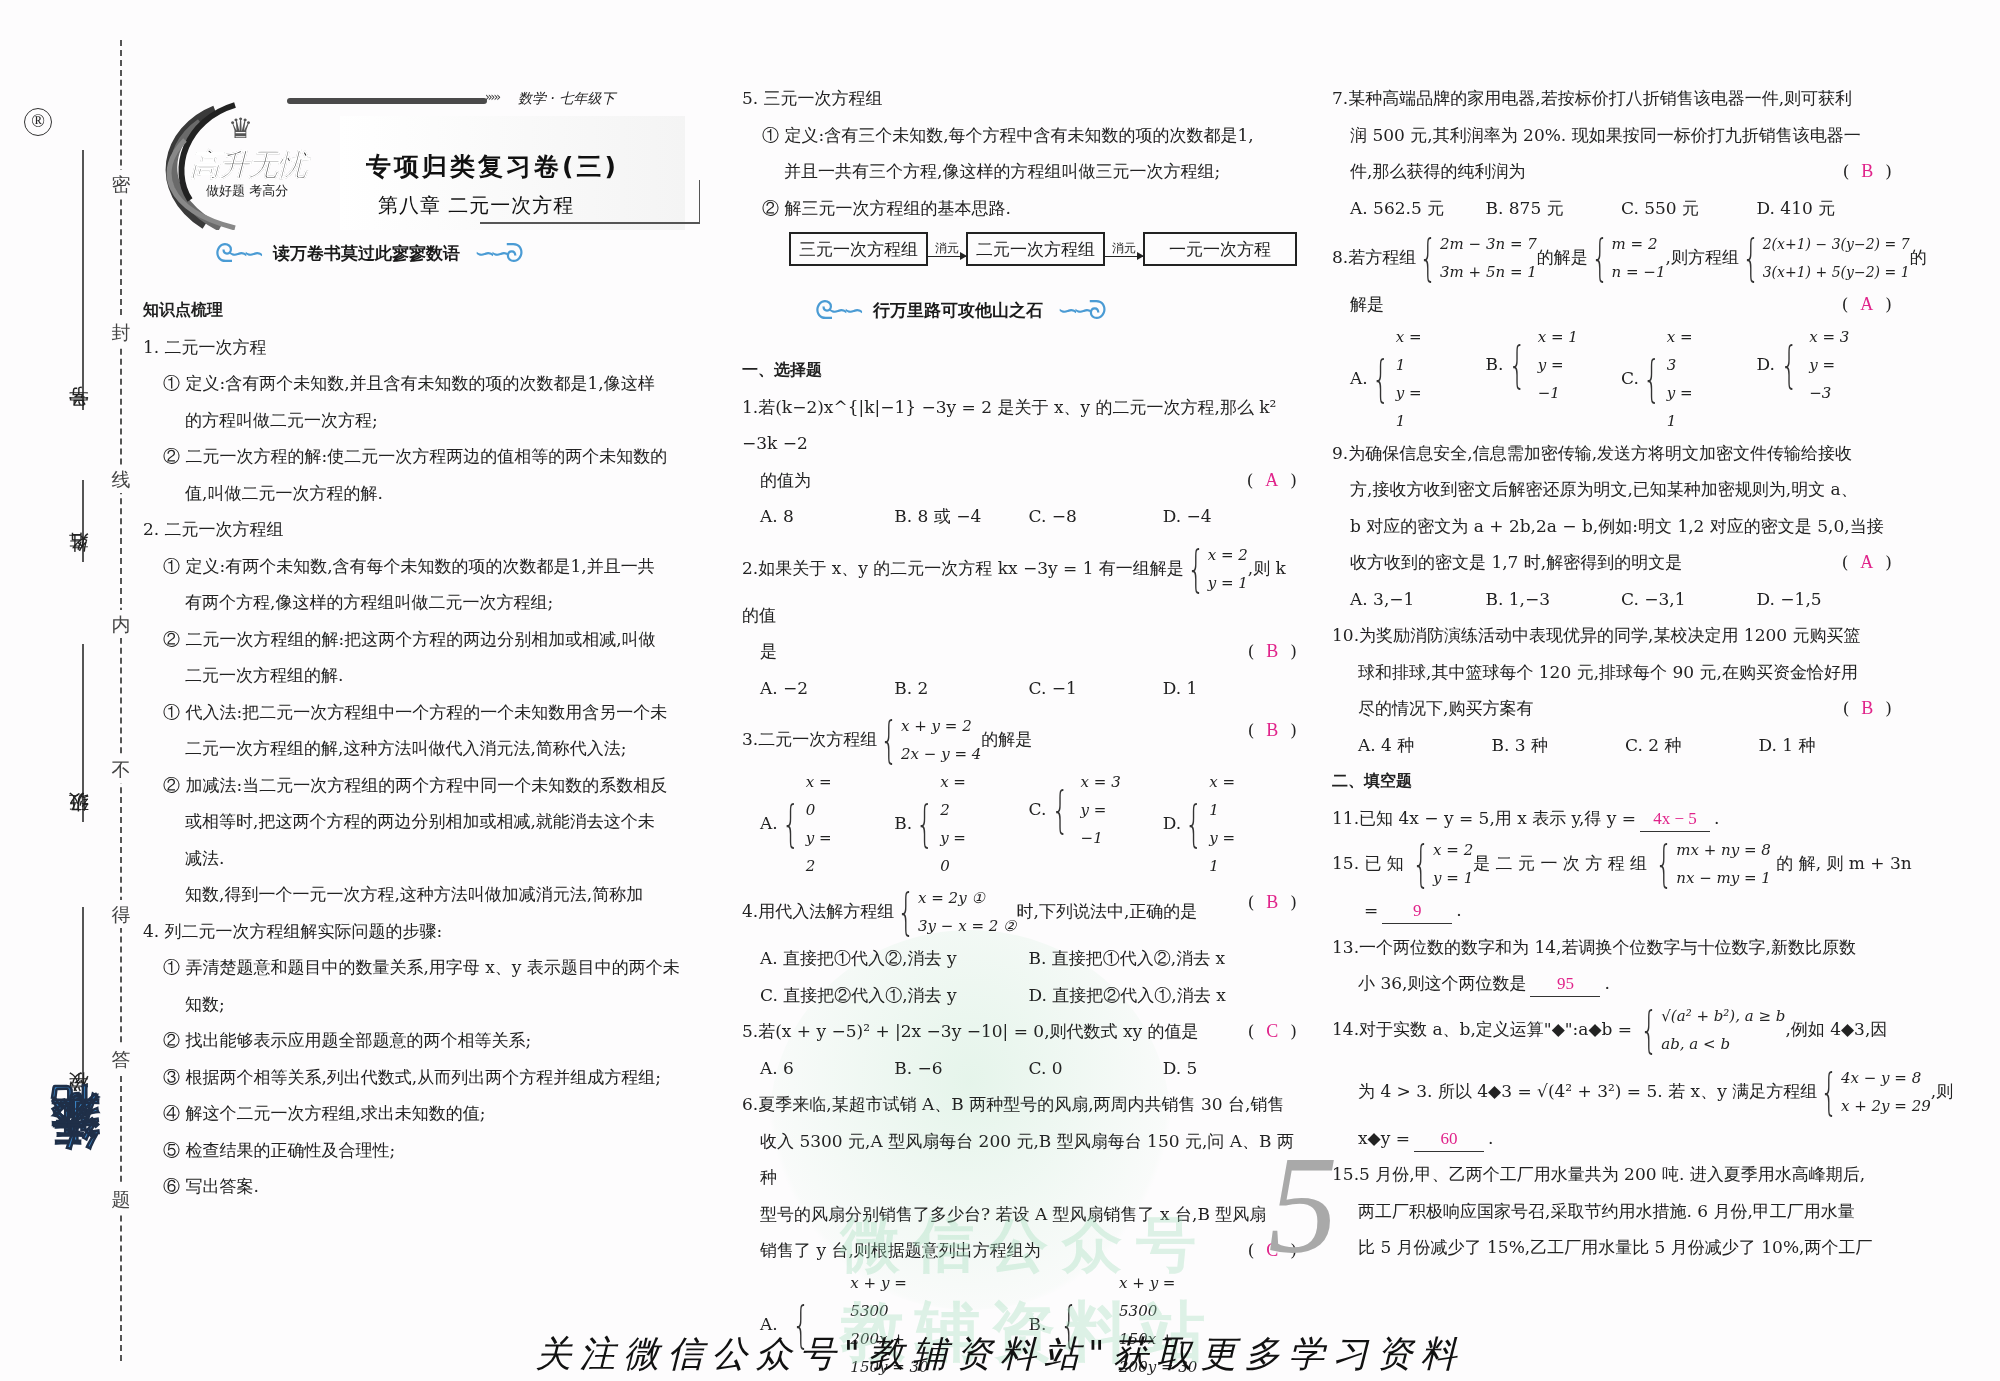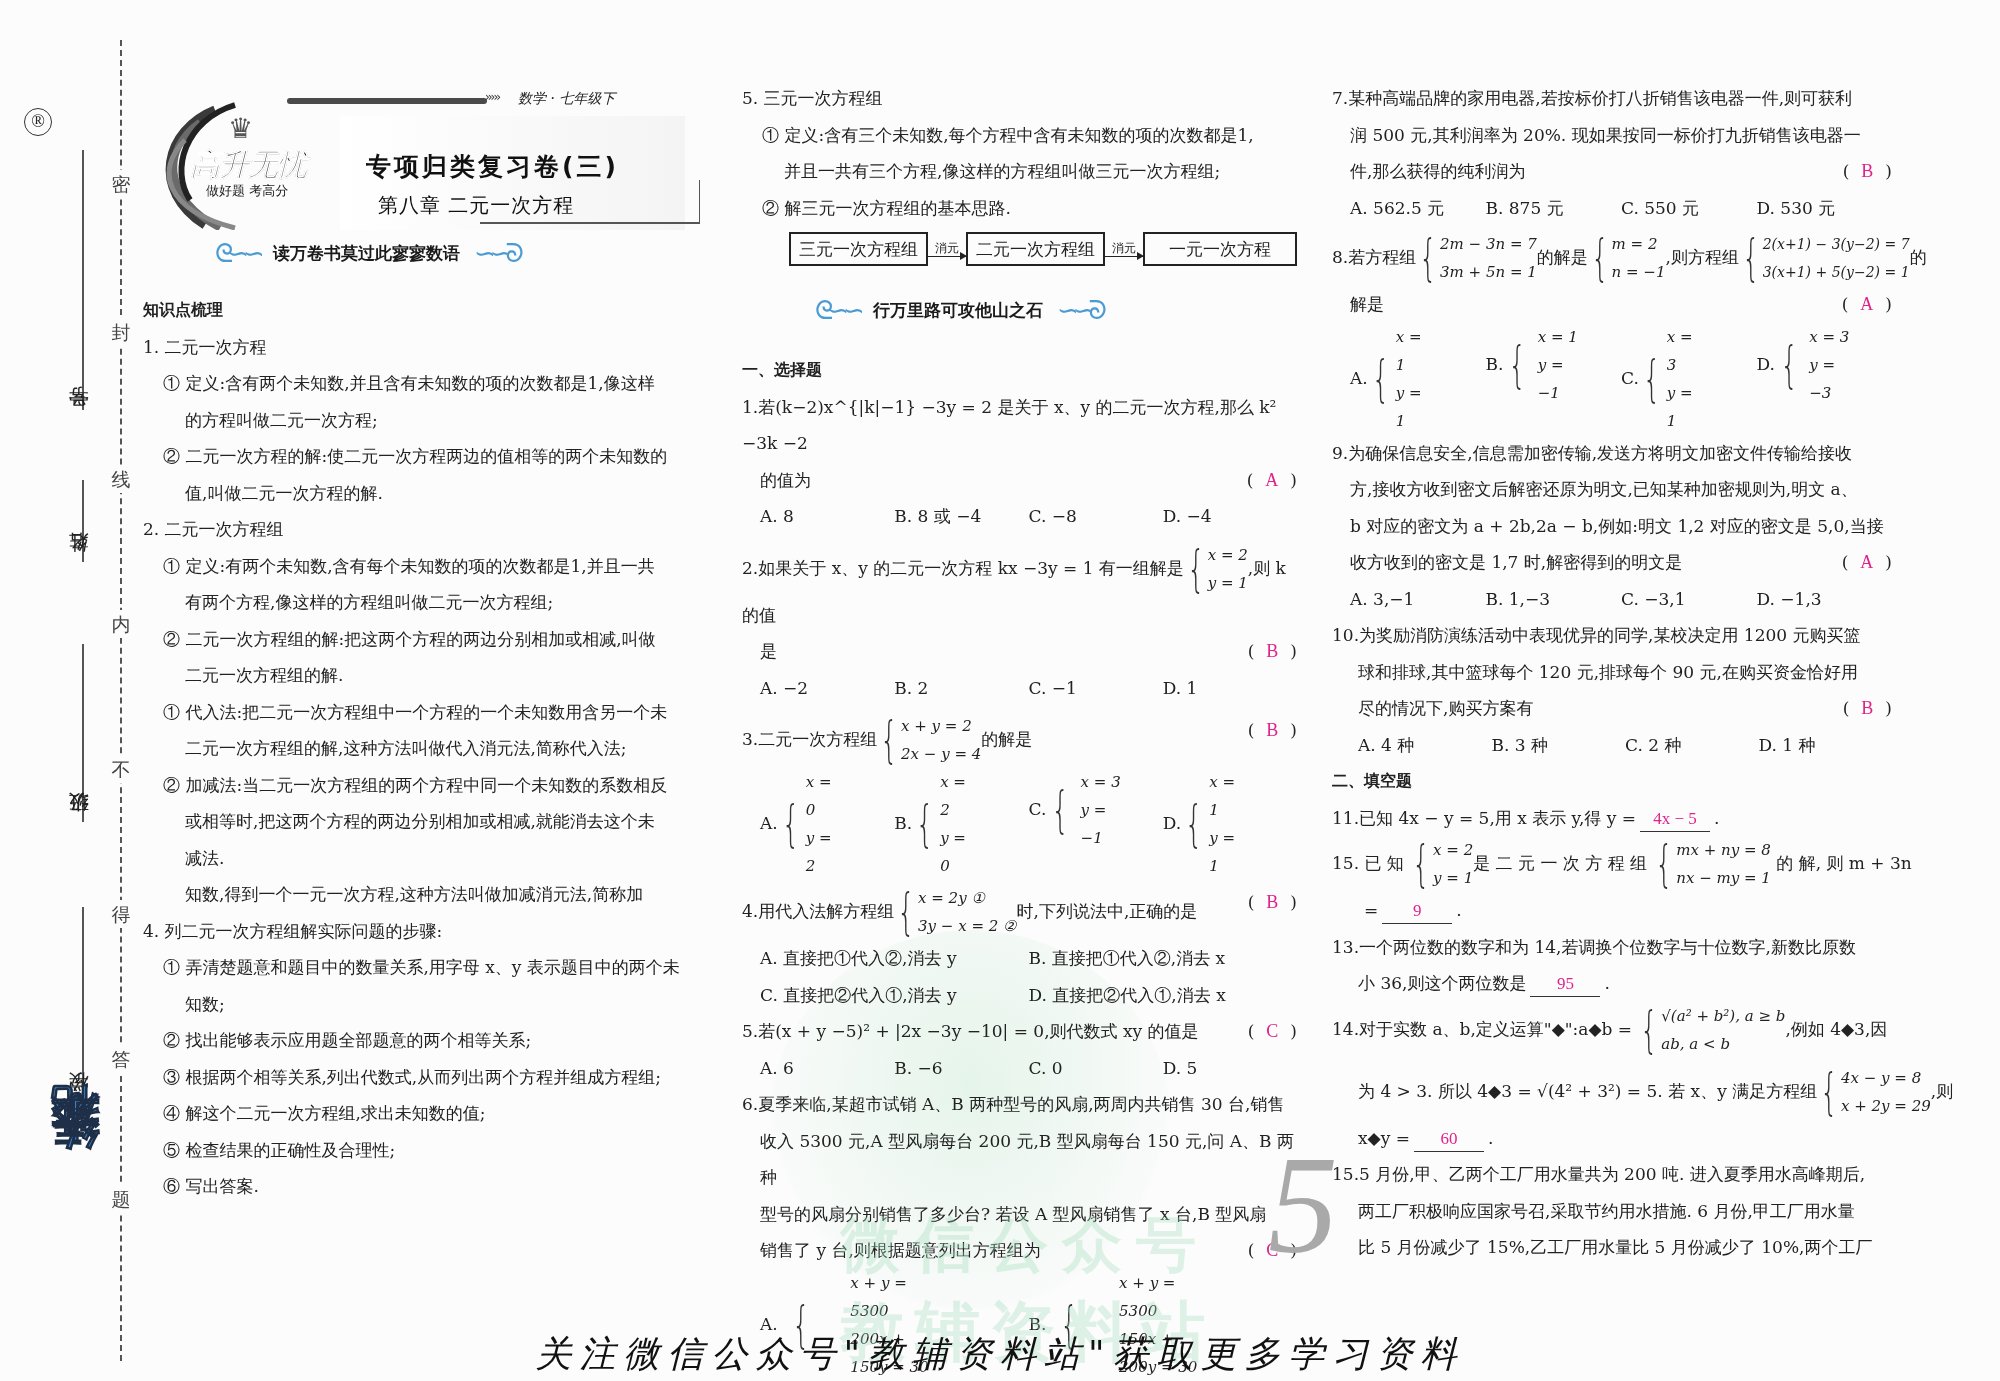--- a/index.html
+++ b/index.html
@@ -320,21 +320,21 @@
 <div class="col" style="left:1332px;top:80px;width:560px">
 
   <div class="q">
     <div><span>7.</span><span>某种高端品牌的家用电器,若按标价打八折销售该电器一件,则可获利</span></div>
     <div style="padding-left:18px">润 500 元,其利润率为 20%. 现如果按同一标价打九折销售该电器一</div>
     <div style="padding-left:18px"><span>件,那么获得的纯利润为</span><span class="ans-paren">(<span class="ans">B</span>)</span></div>
     <div class="opts" style="padding-left:18px">
         <span>A. 562.5 元</span>
         <span>B. 875 元</span>
         <span>C. 550 元</span>
-        <span>D. 530 元</span>
+        <span>D. 410 元</span>
       </div>
   </div>
 
   <div class="q" style="margin-top:4px">
     <div style="white-space:nowrap"><span>8.</span><span>若方程组</span><span class="sys">
           <span class="brace">{</span>
           <span class="rows">
             <span>2m − 3n = 7</span>
             <span>3m + 5n = 1</span>
           </span>
@@ -386,21 +386,21 @@
 
   <div class="q">
     <div><span>9.</span><span>为确保信息安全,信息需加密传输,发送方将明文加密文件传输给接收</span></div>
     <div style="padding-left:18px">方,接收方收到密文后解密还原为明文,已知某种加密规则为,明文 a、</div>
     <div style="padding-left:18px">b 对应的密文为 a + 2b,2a − b,例如:明文 1,2 对应的密文是 5,0,当接</div>
     <div style="padding-left:18px"><span>收方收到的密文是 1,7 时,解密得到的明文是</span><span class="ans-paren">(<span class="ans">A</span>)</span></div>
     <div class="opts" style="padding-left:18px">
         <span>A. 3,−1</span>
         <span>B. 1,−3</span>
         <span>C. −3,1</span>
-        <span>D. −1,3</span>
+        <span>D. −1,5</span>
       </div>
   </div>
 
   <div class="q">
     <div><span>10.</span><span>为奖励消防演练活动中表现优异的同学,某校决定用 1200 元购买篮</span></div>
     <div style="padding-left:26px">球和排球,其中篮球每个 120 元,排球每个 90 元,在购买资金恰好用</div>
     <div style="padding-left:26px"><span>尽的情况下,购买方案有</span><span class="ans-paren">(<span class="ans">B</span>)</span></div>
     <div class="opts" style="padding-left:26px">
         <span>A. 4 种</span>
         <span>B. 3 种</span>

